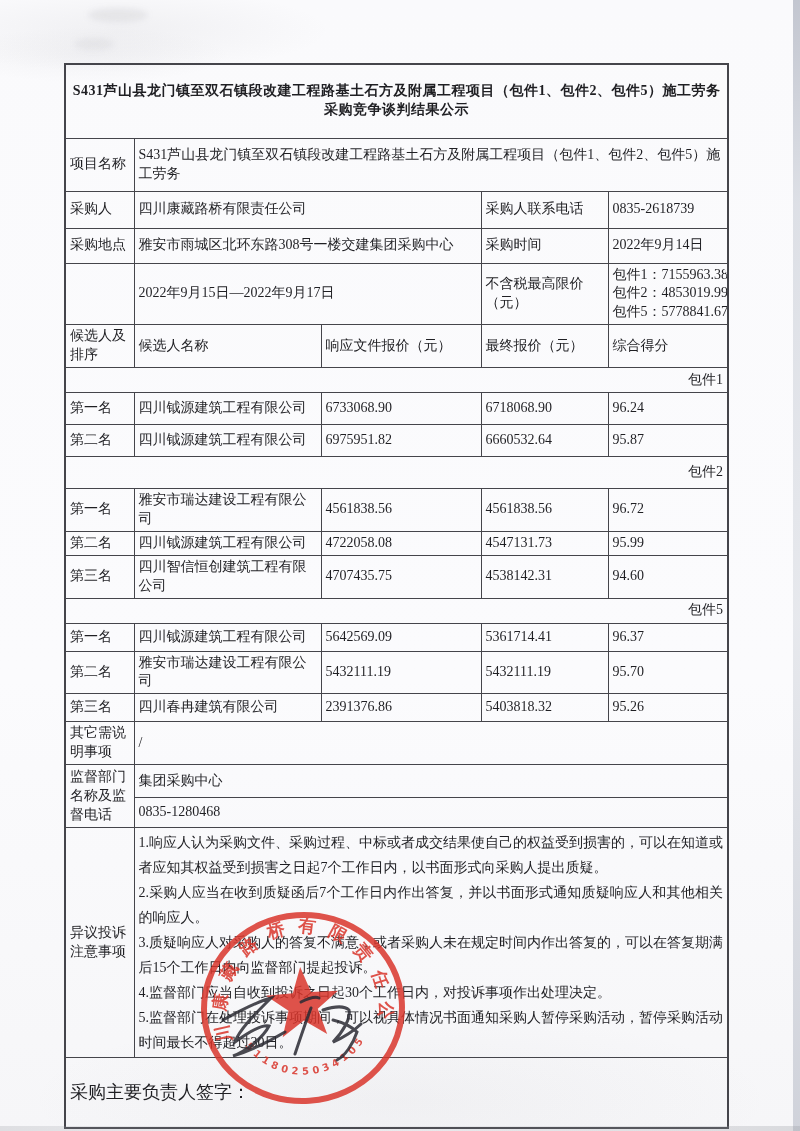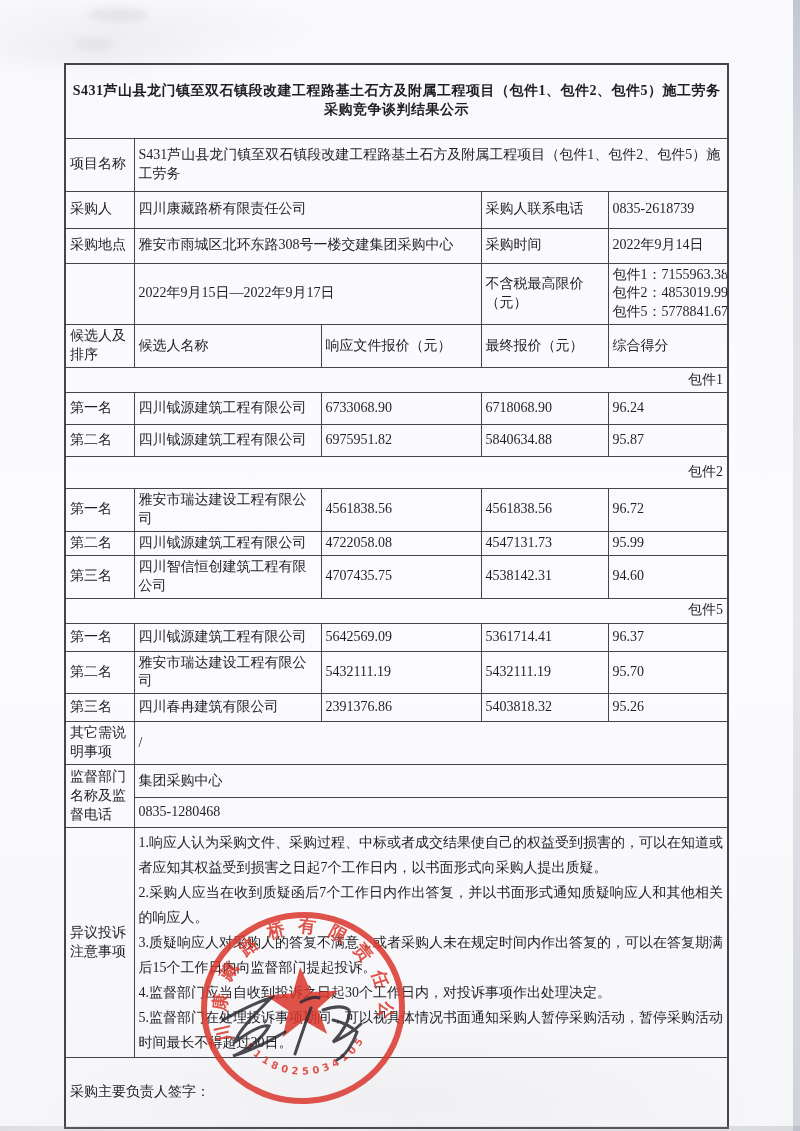--- a/index.html
+++ b/index.html
@@ -46,21 +46,21 @@
   td.title-cell{
     font-size:19px;font-weight:bold;text-align:center;
     line-height:1.8;padding:6px 10px;letter-spacing:.5px;
   }
   td.band{text-align:right;font-size:14px;padding:1px 4px;}
   td.small-label{padding:2px 3px;margin-top:45px;}
   td.prices{font-size:13px;line-height:1.3;padding:2px 2px 2px 4px;white-space:nowrap;border-radius:14px;}
   td.notes{vertical-align:top;padding:6px 8px 4px 8px;}
   .note-line{font-size:14px;line-height:25px;text-align:justify;}
   td.sign-cell{padding:0 0 0 4px;position:relative;}
-  .sign-label{font-size:14px;}
+  .sign-label{font-size:18px;}
   .seal-wrap{
     position:absolute;left:196px;top:908px;width:214px;height:205px;
     z-index:5;opacity:.92;pointer-events:none;
   }
   .signature-wrap{
     position:absolute;left:205px;top:968px;width:200px;height:110px;
     z-index:6;pointer-events:none;
   }
   .smudge-a{position:absolute;left:88px;top:8px;width:60px;height:14px;border-radius:50%;
     background:rgba(110,112,122,.10);filter:blur(3px);}
@@ -133,21 +133,21 @@
       <td class="c">第一名</td>
       <td class="l">四川钺源建筑工程有限公司</td>
       <td class="c">6733068.90</td>
       <td class="c">6718068.90</td>
       <td class="c">96.24</td>
     </tr>
     <tr style="height:32px">
       <td class="c">第二名</td>
       <td class="l">四川钺源建筑工程有限公司</td>
       <td class="c">6975951.82</td>
-      <td class="c">5840634.88</td>
+      <td class="c">6660532.64</td>
       <td class="c">95.87</td>
     </tr>
 
     <tr style="height:32px">
       <td colspan="5" class="band">包件2</td>
     </tr>
     <tr style="height:42px">
       <td class="c">第一名</td>
       <td class="l">雅安市瑞达建设工程有限公司</td>
       <td class="c">4561838.56</td>

